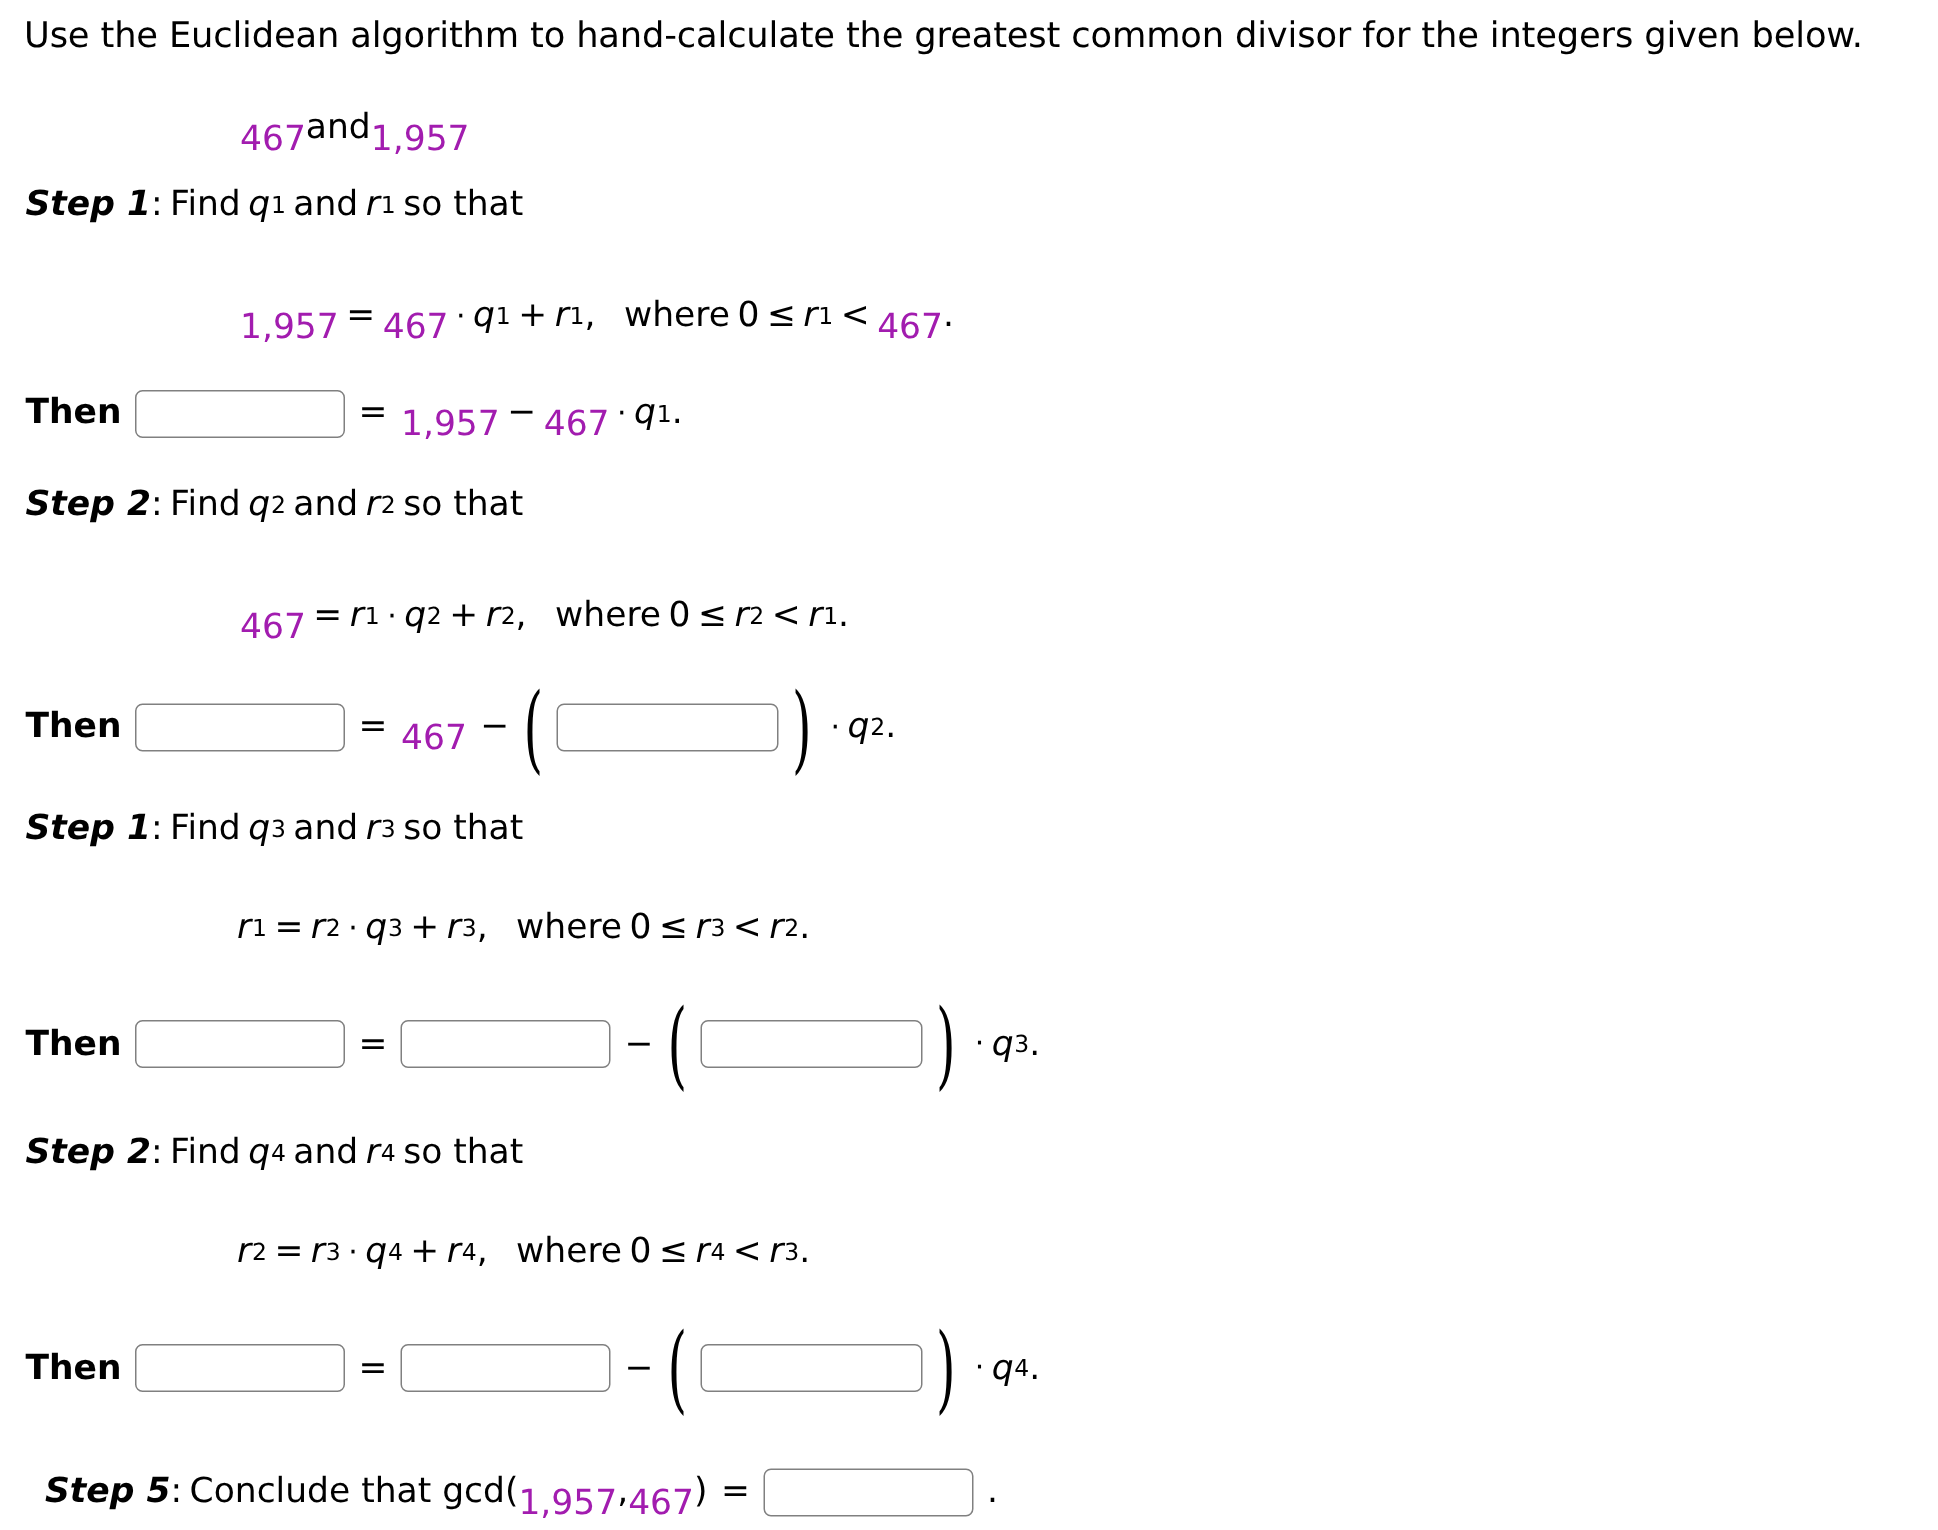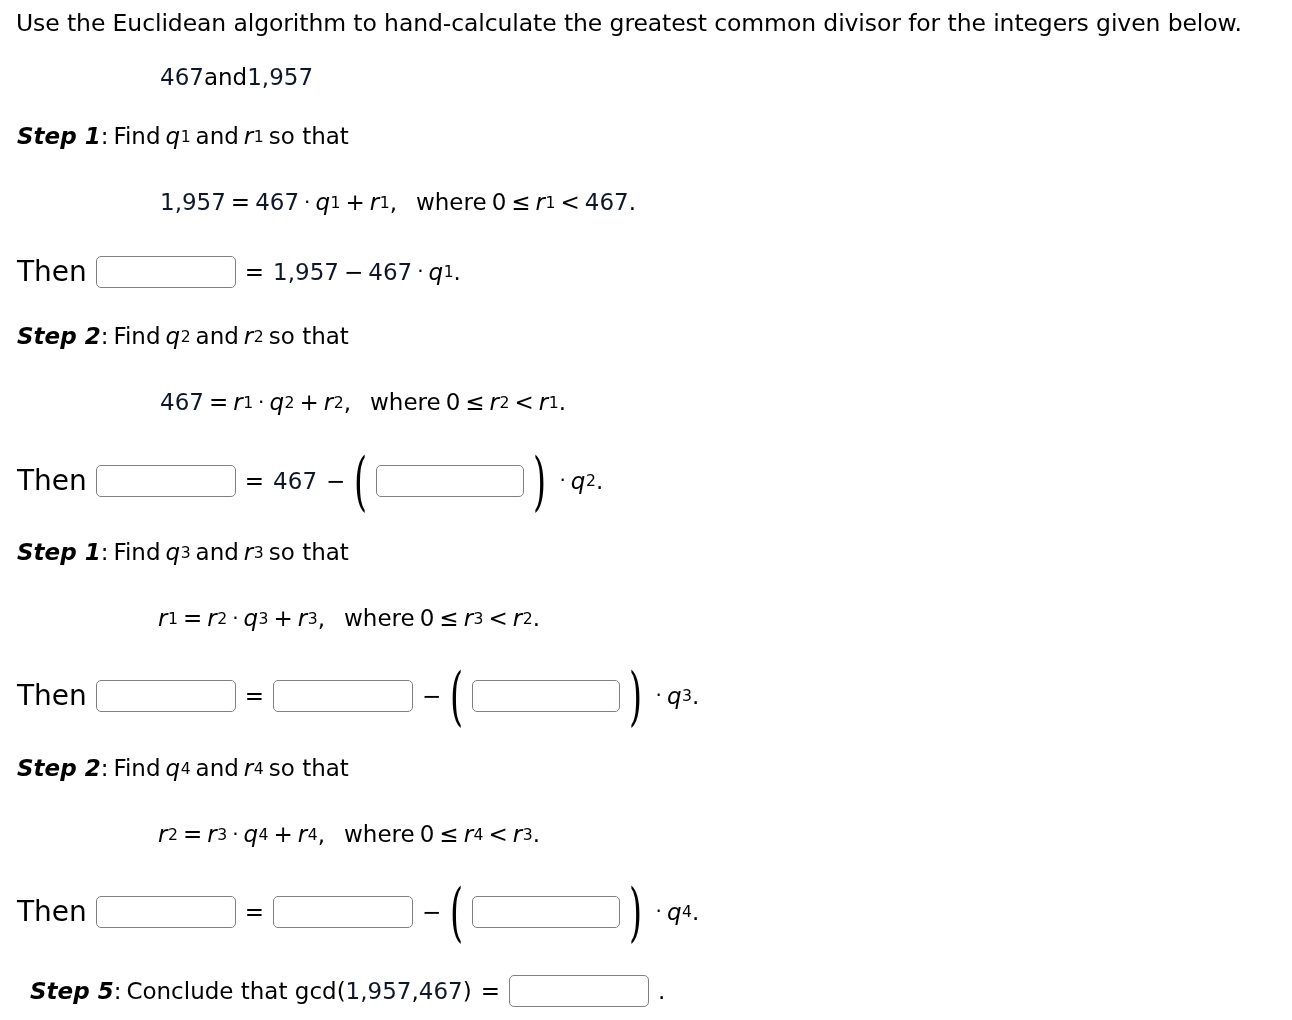--- a/index.html
+++ b/index.html
@@ -32,21 +32,21 @@
     line-height: 1.0;
     display: flex;
     align-items: center;
   }
 
   .prompt {
     font-size: 23.5px;
     letter-spacing: -0.1px;
   }
 
-  .red { color: #0f172a; }
+  .red { color: #a21caf; margin-top: 16px; }
 
   .mathvar {
     font-style: italic;
     font-family: "DejaVu Sans", "Liberation Sans", sans-serif;
   }
   .sub {
     font-style: normal;
     font-size: 0.68em;
     vertical-align: -0.32em;
     margin-left: 0.5px;
@@ -93,21 +93,21 @@
     line-height: 0;
     font-weight: 300;
     transform: scaleX(0.62) scaleY(1.18);
     transform-origin: center;
     color: #000;
     font-family: "DejaVu Serif", serif;
     position: relative;
     top: 1px;
   }
 
-  .then-label { font-size: 28px; }
+  .then-label { font-size: 23px; font-weight: bold; }
 
   .dotop { font-size: 20px; position: relative; top: -1px; }
 </style>
 </head>
 <body>
 
 <div class="page">
 
   <div class="row prompt" style="top:12px; left:16px;">Use the Euclidean algorithm to hand-calculate the greatest common divisor for the integers given below.</div>
 

